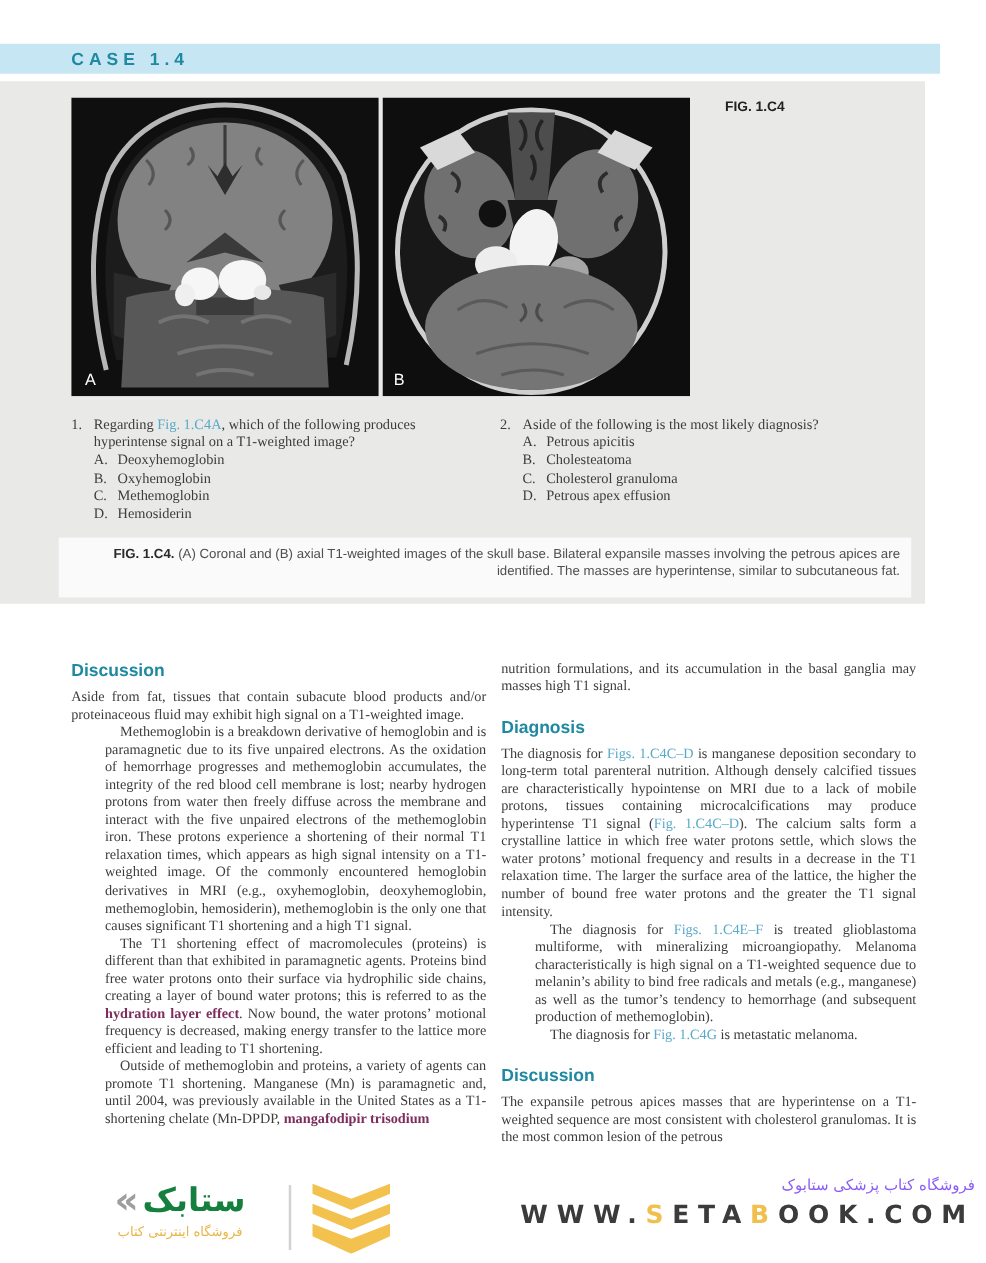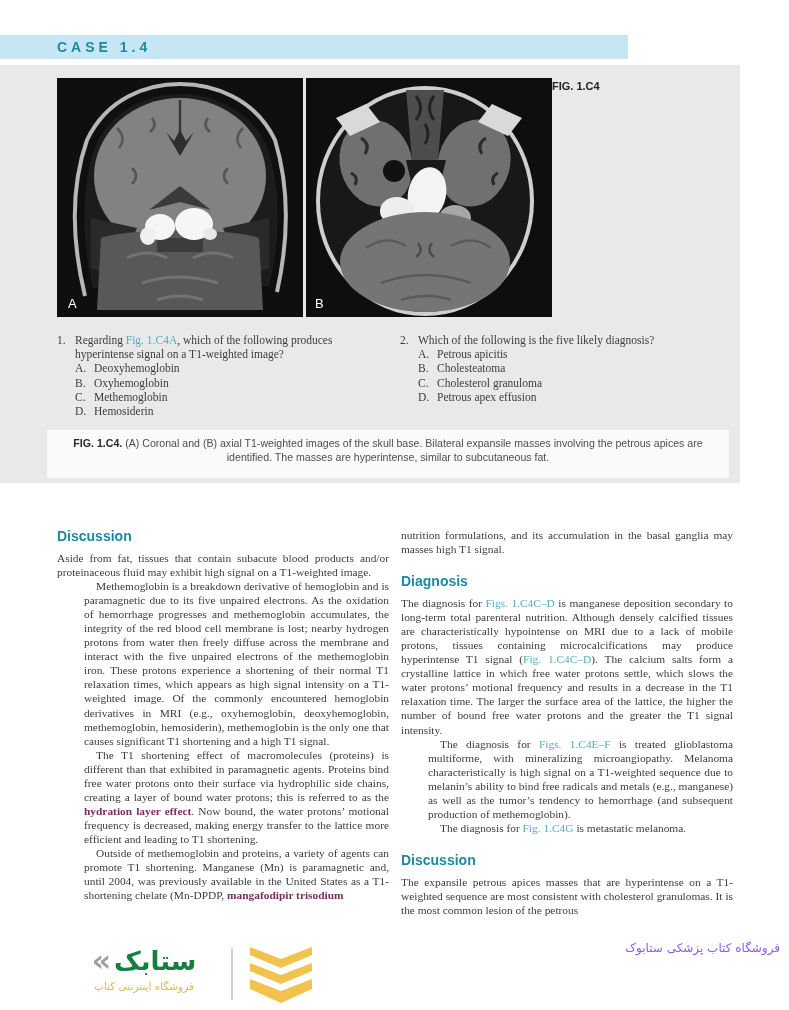--- a/index.html
+++ b/index.html
@@ -1,48 +1,48 @@
 <!DOCTYPE html>
 <html><head>
 <meta charset="utf-8">
 <style>
   html,body{margin:0;padding:0;background:#ffffff;}
   .page{position:relative;width:789px;height:1010px;background:#ffffff;overflow:hidden;
         font-family:"Liberation Sans",sans-serif;}
 
   
-  .band{position:absolute;top:35px;left:0;width:628px;height:24px;background:#c7e6f4;}
+  .band{position:absolute;top:35px;left:0;width:752px;height:24px;background:#c7e6f4;}
   .band-text{font-weight:bold;font-size:14px;letter-spacing:4px;color:#1e89a0;
              line-height:24px;padding-left:57px;}
 
   
   .content-gray{position:absolute;top:65px;left:0;width:740px;height:418px;background:#e9e9e8;}
   .mri{position:absolute;top:13px;width:246px;height:239px;display:block;}
   .mri-a{left:57px;}
   .mri-b{left:306px;}
-  .fig-top-label{position:absolute;left:552px;top:15px;font-weight:bold;font-size:11px;color:#222;}
+  .fig-top-label{position:absolute;left:580px;top:15px;font-weight:bold;font-size:11px;color:#222;}
 
   
   .questions{position:absolute;top:268px;left:57px;width:678px;display:flex;
              font-family:"Liberation Serif",serif;font-size:11.5px;line-height:14.2px;color:#3c3c3c;}
   .question{display:flex;}
   .q1{width:333px;margin-right:10px;}
   .q2{width:335px;}
   .q-num{width:18px;flex:none;}
   .q-body{flex:1;}
   .q-option{display:flex;}
   .opt-letter{width:19px;flex:none;}
 
   .fig-link{color:#5aa9c7;cursor:pointer;}
   .term{color:#7c2d5e;font-weight:bold;}
 
   
   .caption-box{position:absolute;top:365px;left:47px;width:664px;min-height:34px;
                background:#fafafa;padding:7px 9px;}
-  .caption-text{font-size:10.6px;line-height:13.6px;color:#4e4e4e;text-align:center;}
+  .caption-text{font-size:10.6px;line-height:13.6px;color:#4e4e4e;text-align:right;}
   .caption-label{font-weight:bold;color:#2a2a2a;}
 
   
   .columns{position:absolute;top:528px;left:57px;width:676px;display:flex;}
   .col-left{width:332px;margin-right:12px;}
   .col-right{width:332px;}
   .section-heading{font-weight:bold;font-size:14px;color:#1e89a0;margin:0 0 7px 0;}
   .section-heading.spaced{margin-top:17px;}
   p.body{font-family:"Liberation Serif",serif;font-size:11.4px;line-height:14.05px;
          text-align:justify;color:#3c3c3c;margin:0;}
@@ -145,21 +145,21 @@
             </div>
           <div class="q-option">
               <span class="opt-letter">D.</span>
               <span>Hemosiderin</span>
             </div>
         </div>
       </div>
       <div class="question q2">
         <div class="q-num">2.</div>
         <div class="q-body">
-          <div>Which of the following is the five likely diagnosis?</div>
+          <div>Aside of the following is the most likely diagnosis?</div>
           <div class="q-option">
               <span class="opt-letter">A.</span>
               <span>Petrous apicitis</span>
             </div>
           <div class="q-option">
               <span class="opt-letter">B.</span>
               <span>Cholesteatoma</span>
             </div>
           <div class="q-option">
               <span class="opt-letter">C.</span>
@@ -206,16 +206,17 @@
       <div class="logo-sub">فروشگاه اینترنتی کتاب</div>
     </div>
     <div class="divider"></div>
     <svg class="chevrons" viewBox="0 0 70 58">
       <path d="M4,2 L35,14 L66,2 L66,10 L35,23 L4,10 Z" fill="#f2c14e"></path>
       <path d="M4,18 L35,30 L66,18 L66,26 L35,39 L4,26 Z" fill="#f2c14e"></path>
       <path d="M4,34 L35,46 L66,34 L66,44 L35,58 L4,44 Z" fill="#f2c14e"></path>
     </svg>
     <div class="right-block">
       <div class="tagline">فروشگاه کتاب پزشکی ستابوک</div>
+      <div class="url"><span>WWW.</span><span class="yellow">S</span><span>ETA</span><span class="yellow">B</span><span>OOK.COM</span></div>
     </div>
   </div>
 
 </div>
 
 </body></html>

